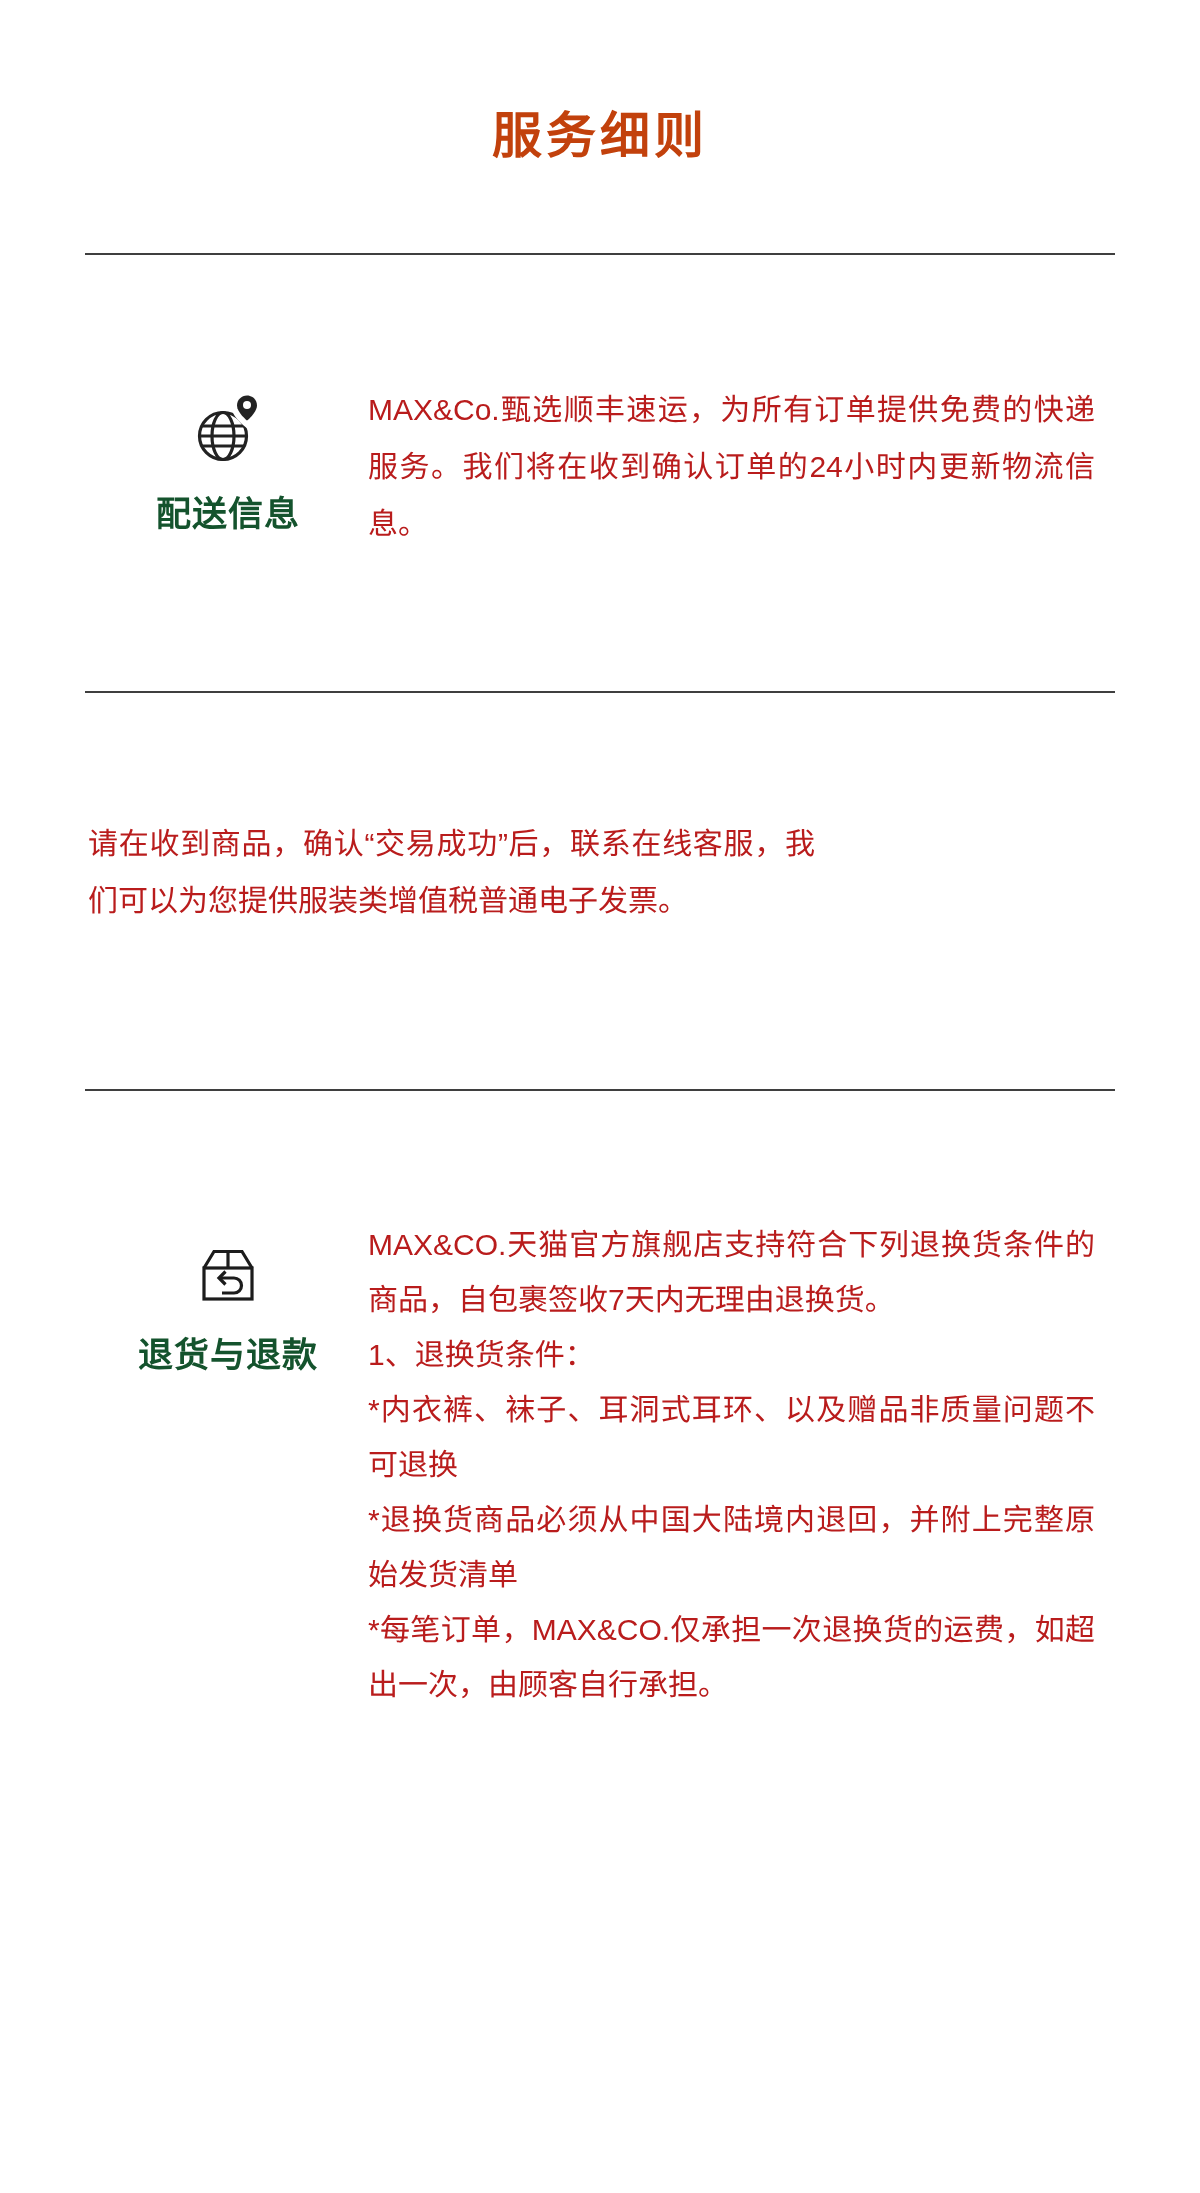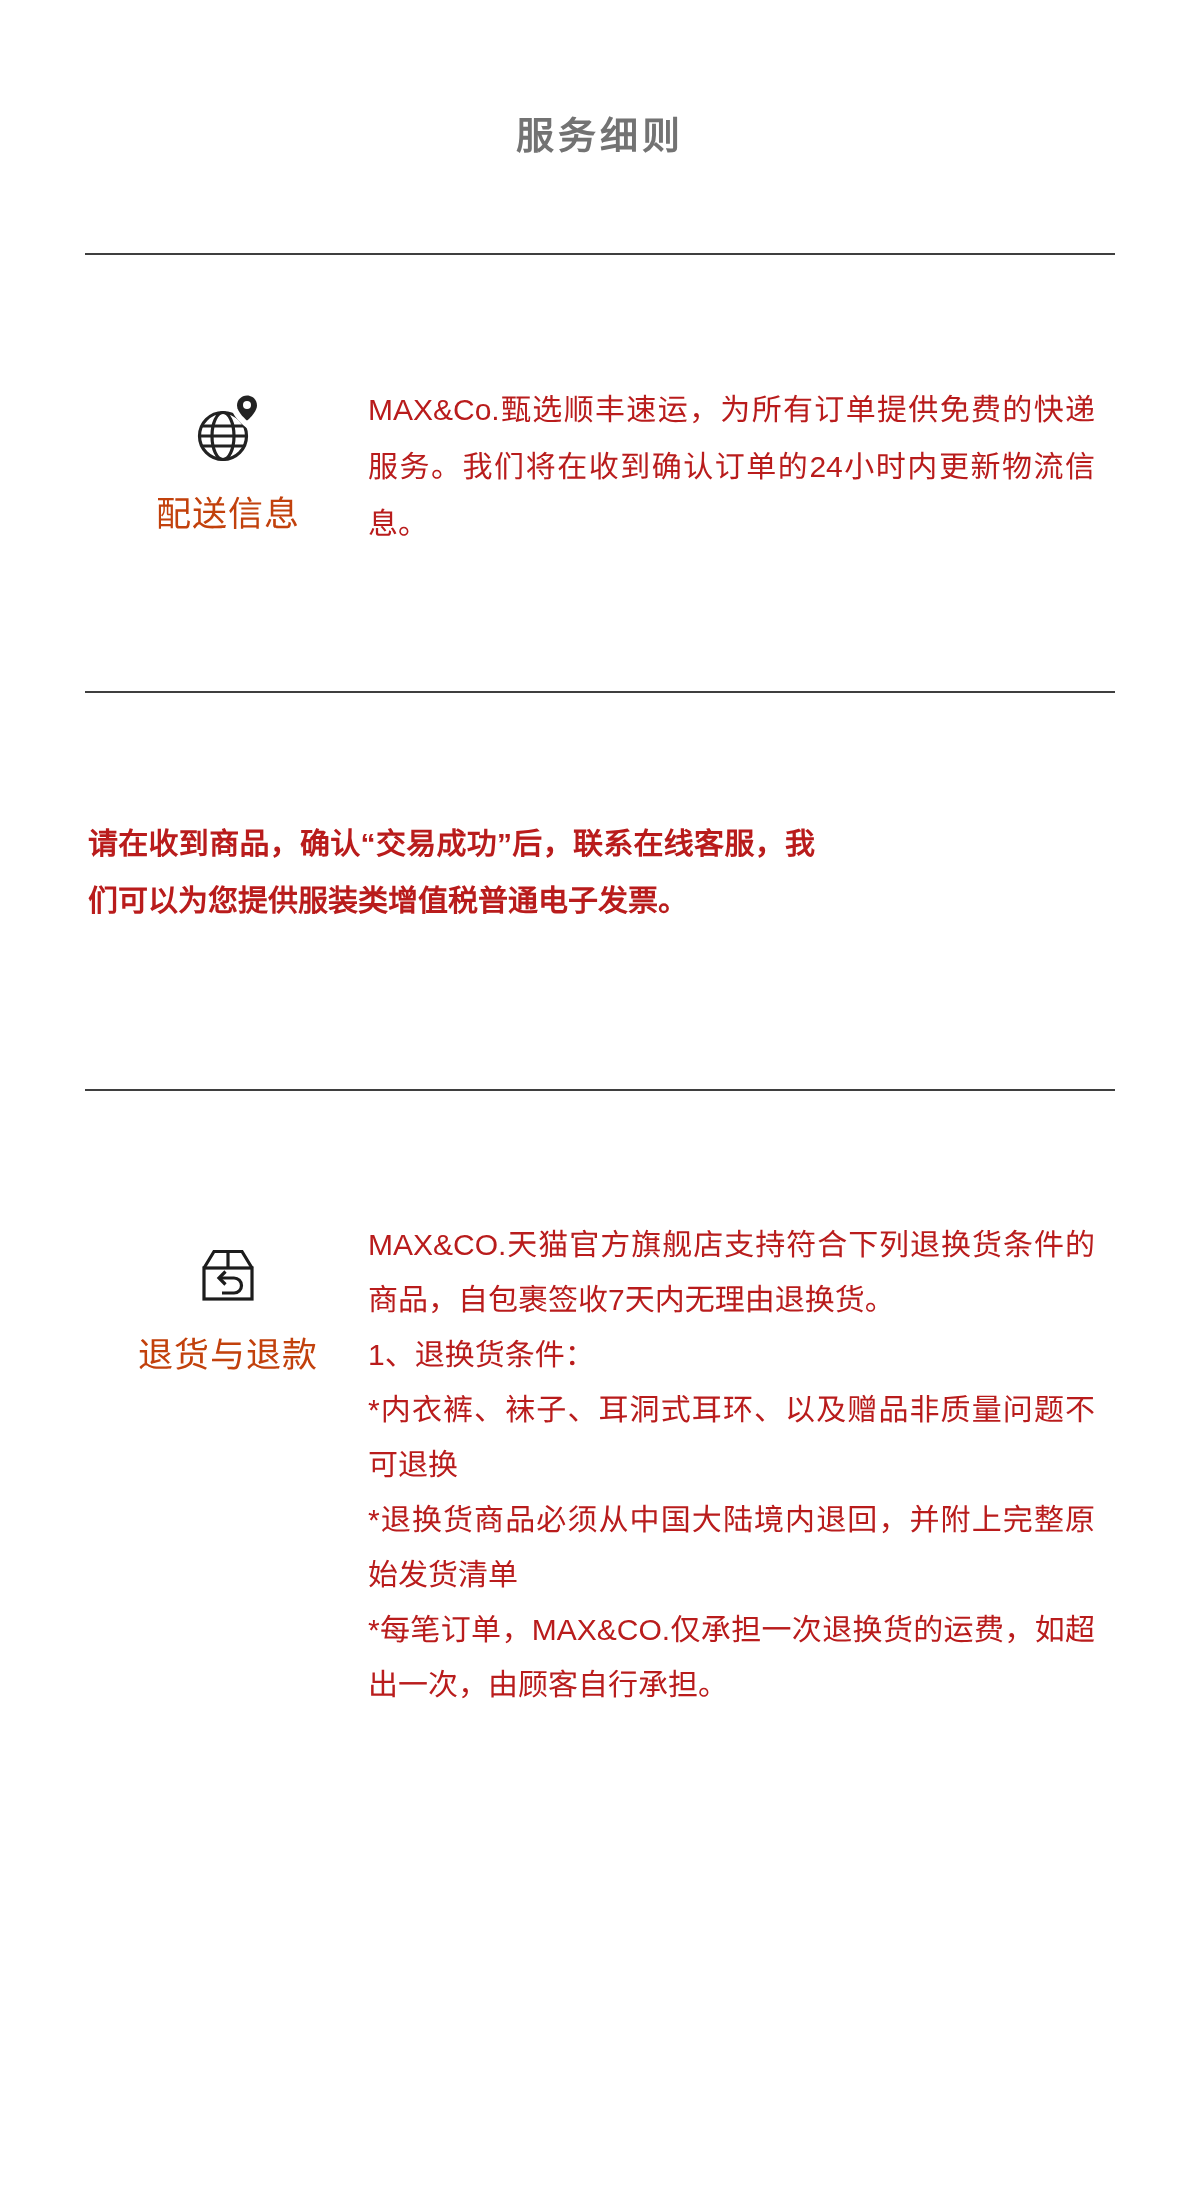--- a/index.html
+++ b/index.html
@@ -15,26 +15,26 @@
     color: #333333;
   }
   .page {
     width: 1200px;
     height: 2193px;
     background: #ffffff;
   }
   .page-title {
     margin: 0;
     padding-top: 110px;
-    font-size: 38px;
+    font-size: 50px;
     line-height: 52px;
     font-weight: 700;
     letter-spacing: 4px;
     text-align: center;
-    color: #737373;
+    color: #c2410c;
   }
   .divider {
     height: 2px;
     background: #3f3f3f;
     margin: 0 85px;
     border: none;
   }
   .divider-1 { margin-top: 91px; }
 
   .section-row {
@@ -50,40 +50,40 @@
     text-align: center;
   }
   .row-right {
     flex: 1;
     max-width: 727px;
   }
   .section-label {
     margin-top: 28px;
     font-size: 35px;
     line-height: 36px;
-    font-weight: 400;
-    color: #c2410c;
+    font-weight: 700;
+    color: #14532d;
     letter-spacing: 1px;
   }
   .body-text p {
     margin: 0;
     font-size: 30px;
     line-height: 57px;
     color: #b91c1c;
     text-align: justify;
     text-justify: inter-ideograph;
   }
   .section-returns .body-text p { line-height: 55px; }
 
   
   .section-shipping { padding-top: 137px; padding-bottom: 139px; }
   .section-shipping .row-right { margin-top: -11px; }
 
   .section-invoice { padding-top: 96px; padding-bottom: 160px; }
-  .section-invoice .row-right { margin-top: 26px; font-weight: bold; }
+  .section-invoice .row-right { margin-top: 26px; }
 
   .section-returns { padding-top: 126px; padding-bottom: 10px; }
   .section-returns .row-left { margin-top: 28px; }
 
   .icon-wrap { display: inline-block; }
   .icon-wrap svg { display: block; }
 </style>
 </head>
 <body>
 

